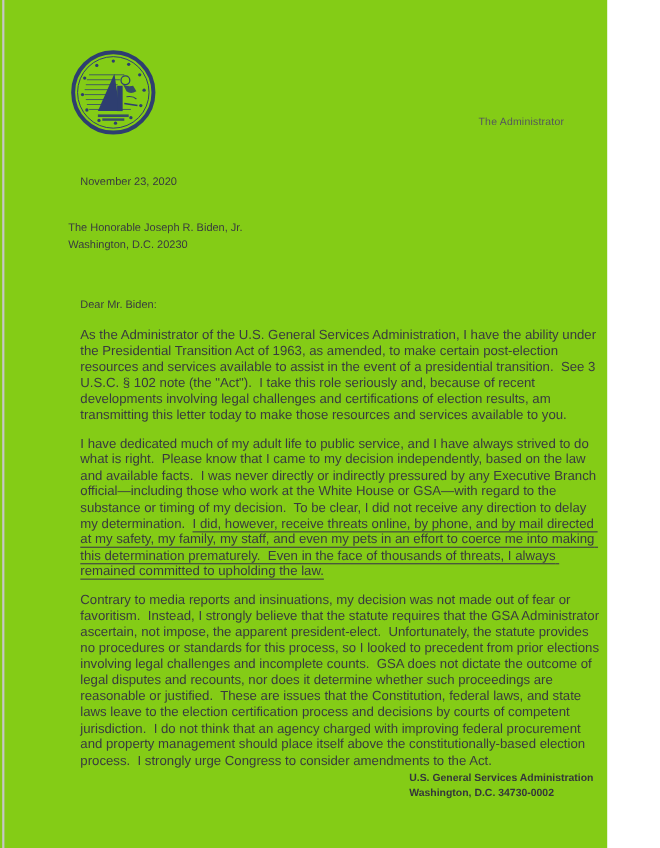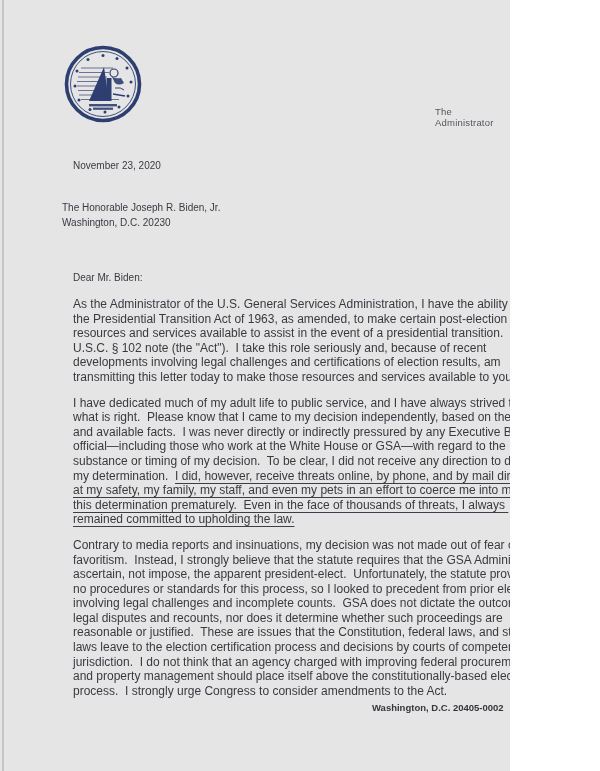--- a/index.html
+++ b/index.html
@@ -1,19 +1,19 @@
 <!DOCTYPE html>
 <html><head>
 <meta charset="utf-8">
 <style>
   html,body{margin:0;padding:0;background:#ffffff;}
   .page{
     position:relative;
-    width:510px;height:771px;
-    background:#e5e5e5;
+    width:552px;height:771px;
+    background:#84cc16;
     overflow:hidden;
     font-family:"Liberation Sans", sans-serif;
     color:#393a40;
   }
   .edge-line{
     position:absolute;left:2px;top:0;width:2px;height:771px;
     background:#c6c6c6;
   }
   .seal{position:absolute;left:63px;top:42px;width:80px;height:84px;}
   .admin-label{
@@ -98,16 +98,17 @@
 
   <div class="salutation">Dear Mr. Biden:</div>
 
   <div class="body-block">
     <p>As the Administrator of the U.S. General Services Administration, I have the ability under the Presidential Transition Act of 1963, as amended, to make certain post-election resources and services available to assist in the event of a presidential transition.  See 3 U.S.C. § 102 note (the "Act").  I take this role seriously and, because of recent developments involving legal challenges and certifications of election results, am transmitting this letter today to make those resources and services available to you.</p>
     <p><span>I have dedicated much of my adult life to public service, and I have always strived to do what is right.  Please know that I came to my decision independently, based on the law and available facts.  I was never directly or indirectly pressured by any Executive Branch official—including those who work at the White House or GSA—with regard to the substance or timing of my decision.  To be clear, I did not receive any direction to delay my determination.  </span><span class="ul">I did, however, receive threats online, by phone, and by mail directed at my safety, my family, my staff, and even my pets in an effort to coerce me into making this determination prematurely.  Even in the face of thousands of threats, I always remained committed to upholding the law.</span></p>
     <p>Contrary to media reports and insinuations, my decision was not made out of fear or favoritism.  Instead, I strongly believe that the statute requires that the GSA Administrator ascertain, not impose, the apparent president-elect.  Unfortunately, the statute provides no procedures or standards for this process, so I looked to precedent from prior elections involving legal challenges and incomplete counts.  GSA does not dictate the outcome of legal disputes and recounts, nor does it determine whether such proceedings are reasonable or justified.  These are issues that the Constitution, federal laws, and state laws leave to the election certification process and decisions by courts of competent jurisdiction.  I do not think that an agency charged with improving federal procurement and property management should place itself above the constitutionally-based election process.  I strongly urge Congress to consider amendments to the Act.</p>
   </div>
 
   <div class="footer">
-    <div>Washington, D.C. 20405-0002</div>
+    <div>U.S. General Services Administration</div>
+    <div>Washington, D.C. 34730-0002</div>
   </div>
 
 </div>
 
 </body></html>

